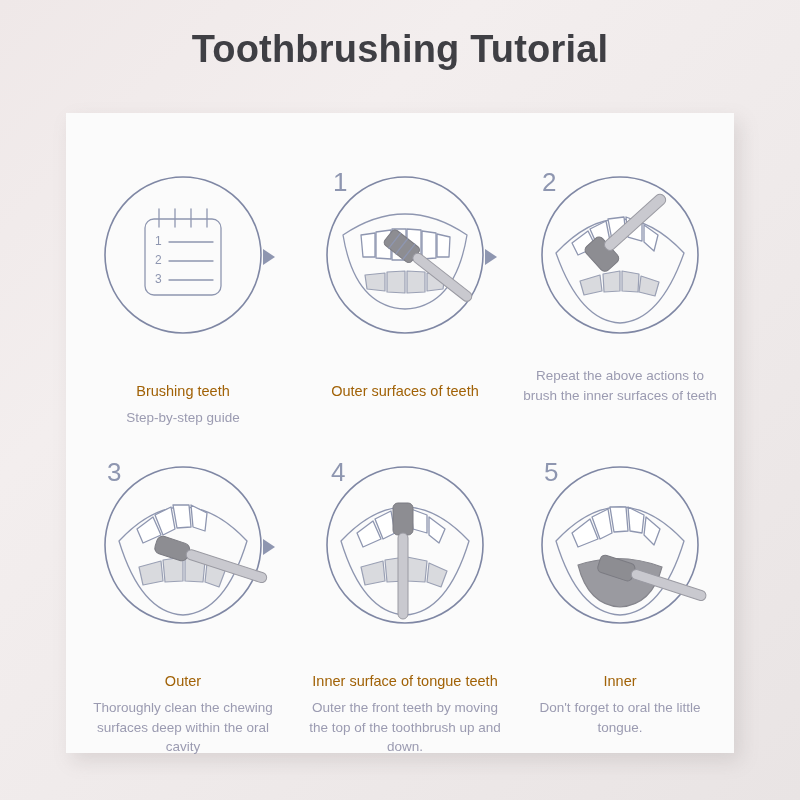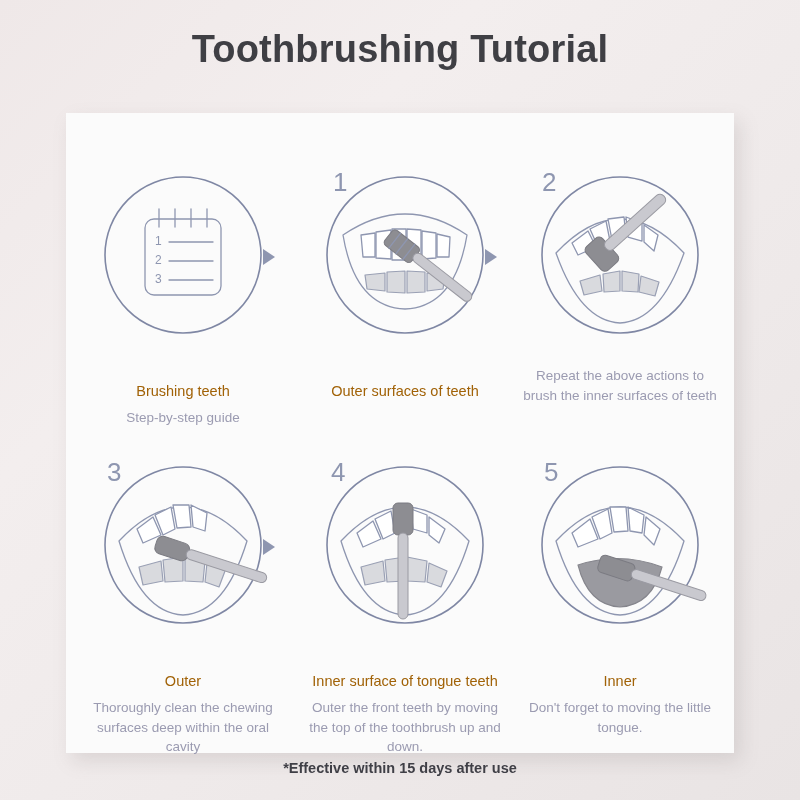--- a/index.html
+++ b/index.html
@@ -285,20 +285,19 @@
             <path class="tooth" d="M126 70 L140 82 L134 98 L124 88 Z"></path>
             <path d="M58 118 Q100 104 142 120 Q132 158 100 160 Q68 158 58 118 Z" fill="#9a9aa0" stroke="#85858c" stroke-width="1.1"></path>
             <g transform="rotate(18 96 122)">
               <rect class="brush-grey" x="78" y="112" width="36" height="18" rx="5" fill="#ffffff" stroke="#b6b6bd"></rect>
               <rect class="brush-light" x="112" y="116" width="78" height="10" rx="5"></rect>
             </g>
             <path class="arrow" d="M180 92 L192 100 L180 108 Z" opacity="0"></path>
           </svg>
         </div>
         <div class="step-label">Inner</div>
-        <div class="step-desc">Don't forget to moving the little tongue.</div>
+        <div class="step-desc">Don't forget to oral the little tongue.</div>
       </div>
 
     </div>
   </div>
 
-  <div class="footnote">*Effective within 15 days after use</div>
 </div>
 
 </body></html>

